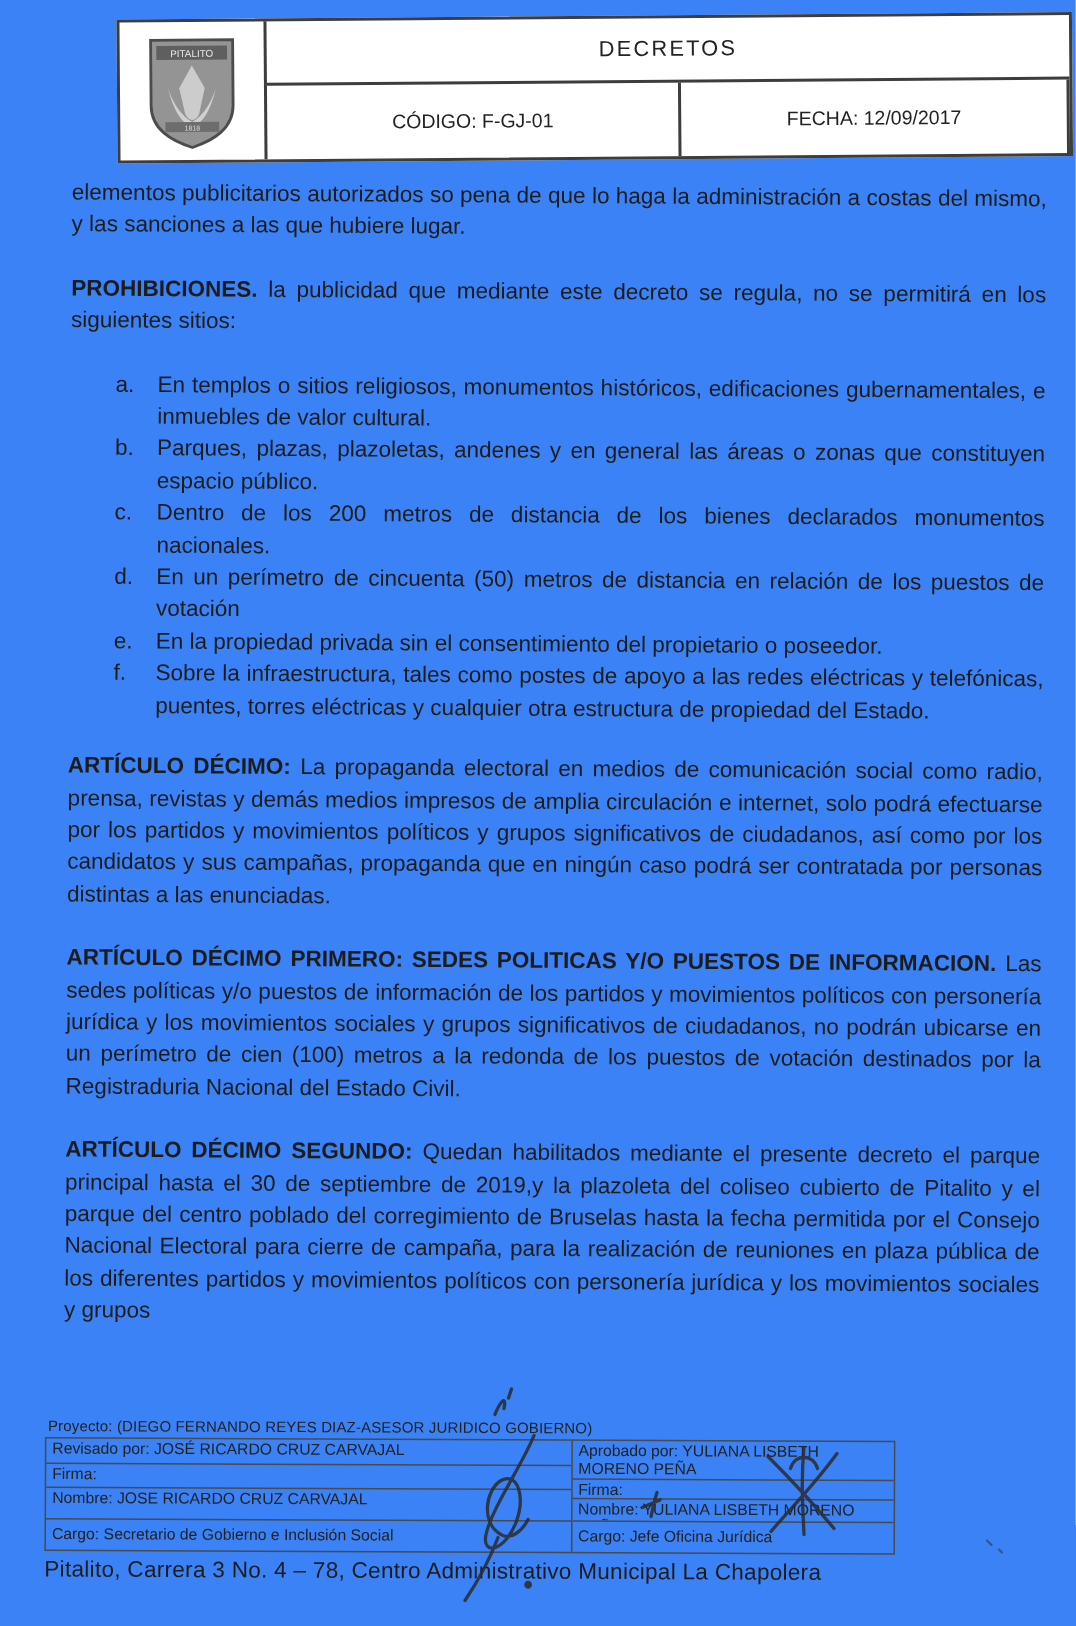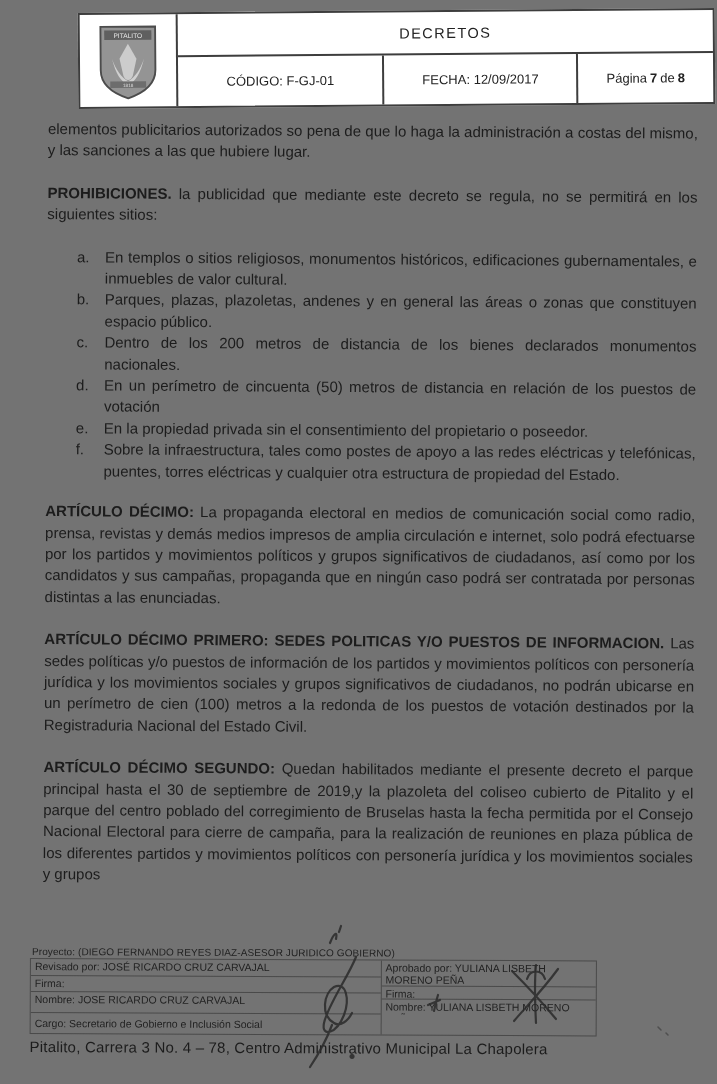--- a/index.html
+++ b/index.html
@@ -1,20 +1,20 @@
 <!DOCTYPE html>
 <html><head>
 <meta charset="utf-8">
 <style>
   html,body{margin:0;padding:0;}
   body{background:#e8e8e8;}
   .page{
     position:relative;
     width:717px;height:1084px;
-    background:#737373;
+    background:#3b82f6;
     font-family:"Liberation Sans", sans-serif;
     color:#1f1f1f;
     overflow:hidden;
     margin:0 auto;
   }
   
   .hdr{
     position:absolute;top:13px;left:78px;width:633px;height:92px;
     border:2px solid #3d3d3d;
     display:flex;
@@ -115,26 +115,20 @@
         <text x="35" y="70" text-anchor="middle" font-size="5" fill="#dddddd" font-family="Liberation Sans, sans-serif">1818</text>
       </svg>
     </div>
     <div class="hdr-right">
       <div class="hdr-title-row">
         <span>DECRETOS</span>
       </div>
       <div class="hdr-meta-row">
         <div class="hdr-cell bline c-codigo">CÓDIGO: F-GJ-01</div>
         <div class="hdr-cell bline c-fecha">FECHA: 12/09/2017</div>
-        <div class="hdr-cell c-pagina">
-          <span>Página</span>
-          <b>7</b>
-          <span>de</span>
-          <b>8</b>
-        </div>
       </div>
     </div>
   </div>
 
   <div class="body-text">
 
     <p class="para"><span>elementos publicitarios autorizados so pena de que lo haga la administración a costas del mismo, y las sanciones a las que hubiere lugar.</span></p>
 
     <p class="para"><span class="lead">PROHIBICIONES.</span> <span>la publicidad que mediante este decreto se regula, no se permitirá en los siguientes sitios:</span></p>
 
@@ -179,20 +173,21 @@
       <div class="sign-col left">
         <div class="sign-cell lc-revisado">Revisado por: JOSÉ RICARDO CRUZ CARVAJAL</div>
         <div class="sign-cell lc-firma">Firma:</div>
         <div class="sign-cell lc-nombre">Nombre: JOSE RICARDO CRUZ CARVAJAL</div>
         <div class="sign-cell lc-cargo">Cargo:  Secretario de Gobierno e Inclusión Social</div>
       </div>
       <div class="sign-col right">
         <div class="sign-cell rc-aprobado">Aprobado por: YULIANA LISBETH MORENO PEÑA</div>
         <div class="sign-cell rc-firma">Firma:</div>
         <div class="sign-cell rc-nombre">Nombre: YULIANA LISBETH MORENO PEÑA</div>
+        <div class="sign-cell rc-cargo">Cargo:  Jefe Oficina Jurídica</div>
       </div>
     </div>
     <div class="address">Pitalito, Carrera 3 No. 4 – 78, Centro Administrativo Municipal La Chapolera</div>
   </div>
 
   <svg class="sig-overlay" viewBox="0 0 717 169">
     <g stroke="#2b2b2b" stroke-width="2.2" fill="none" stroke-linecap="round" opacity="0.85">
 
       <path d="M330,28 C333,20 338,14 336,24 M339,17 l2,-6"></path>
 

